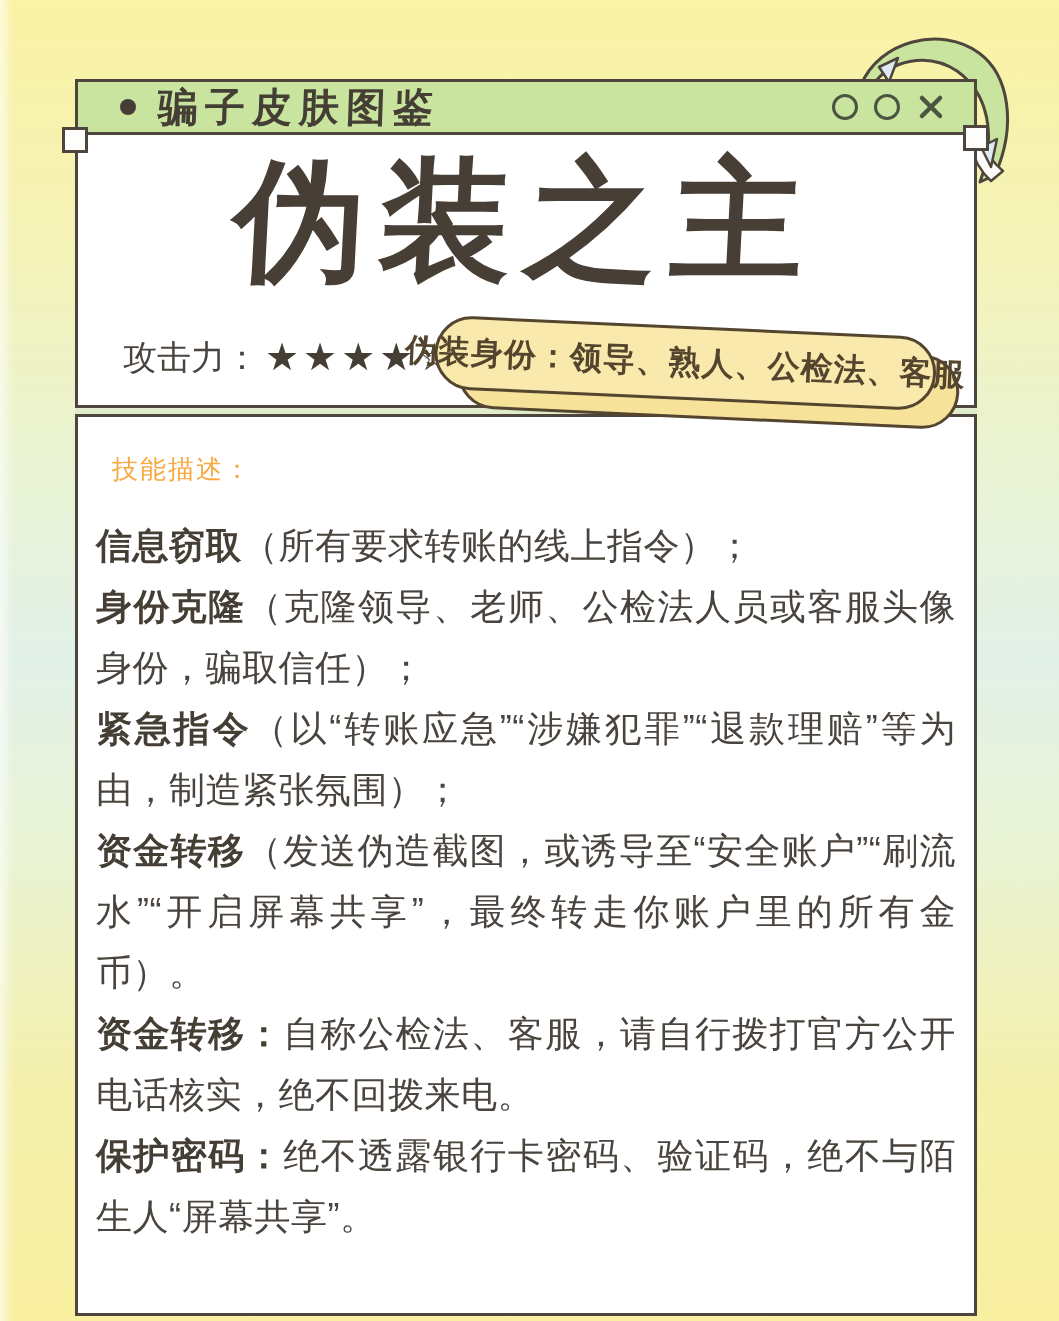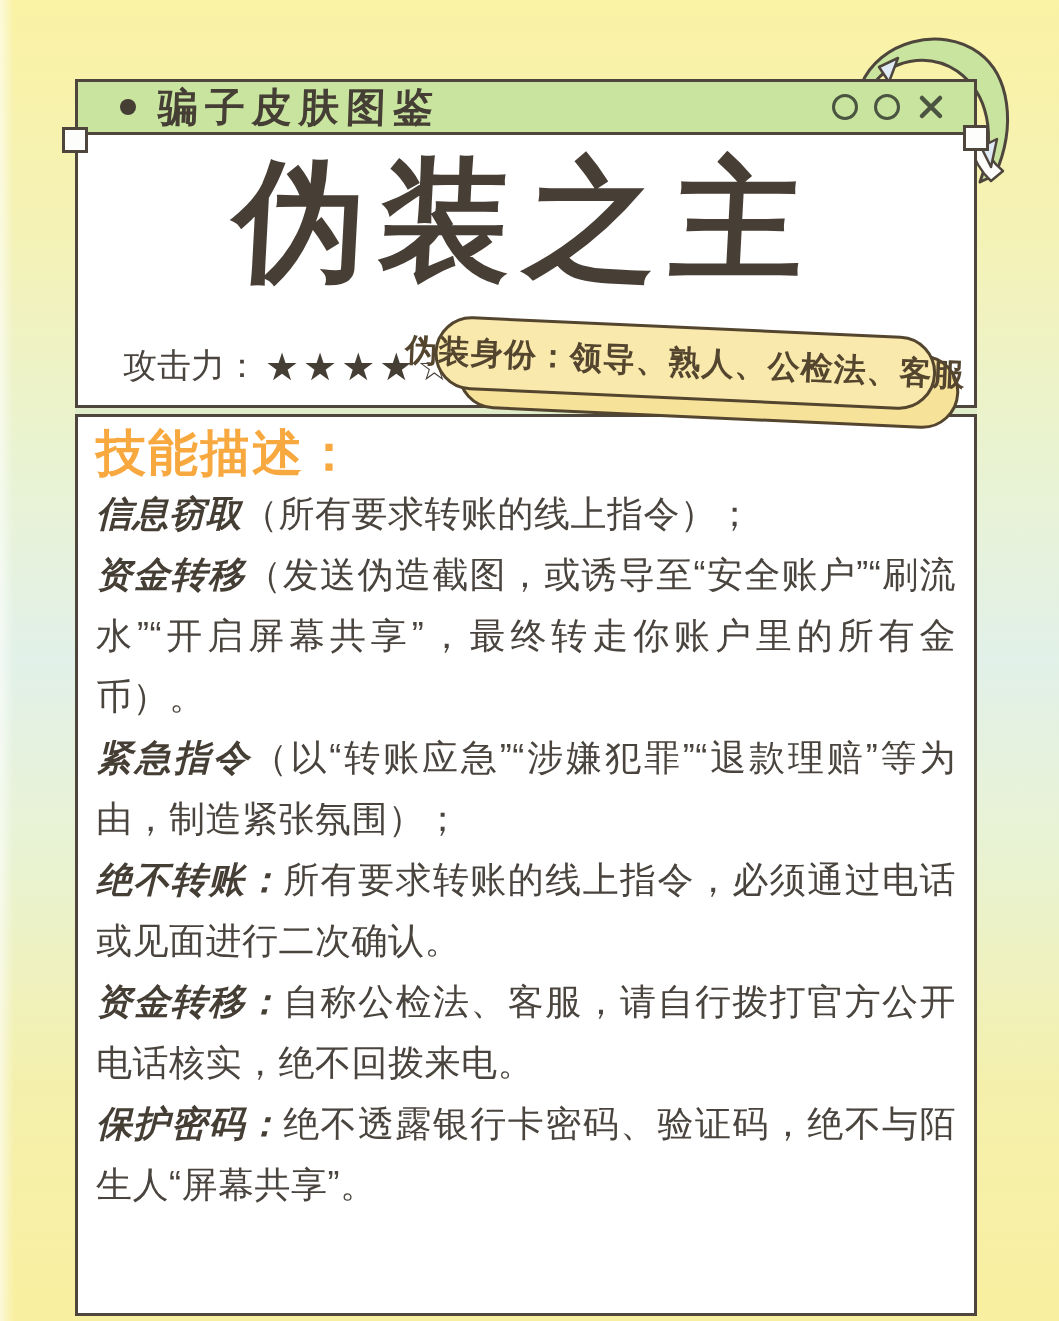--- a/index.html
+++ b/index.html
@@ -31,40 +31,40 @@
   .hero{
     box-sizing:border-box;position:relative;width:902px;height:273px;
     background:#FFFFFF;border:3px solid #4E463C;border-top:none;
   }
   .big-title{
     margin:0;padding-top:16px;text-align:center;
     font-family:"DejaVu Serif","Liberation Serif",serif;
     font-size:132px;line-height:1.05;font-weight:900;color:#473E35;
     letter-spacing:14px;white-space:nowrap;transform:skewX(-3deg);
   }
-  .attack-row{position:absolute;left:45px;top:208px;display:flex;align-items:flex-end;color:#4A443E;}
+  .attack-row{position:absolute;left:45px;top:200px;display:flex;align-items:flex-start;color:#4A443E;}
   .attack-label{font-size:34px;font-weight:500;}
   .attack-stars{font-size:38px;letter-spacing:4px;margin-left:6px;color:#453E35;}
   .badge-wrap{position:absolute;left:356px;top:182px;width:526px;height:96px;transform:rotate(2.6deg);transform-origin:10% 50%;}
   .badge-pill{
     box-sizing:border-box;position:absolute;width:502px;height:74px;border-radius:40px;
     border:3px solid #54452F;background:#FAE9AC;
   }
   .badge-back{left:24px;top:18px;background:#F7E29A;}
   .badge-front{left:0;top:0;display:flex;align-items:center;justify-content:center;}
   .badge-text{font-size:32px;font-weight:800;color:#54452F;white-space:nowrap;letter-spacing:1px;}
   .divider-strip{width:902px;height:6px;background:#DFEDCB;}
   .content{
     box-sizing:border-box;width:902px;height:902px;
     background:#FFFFFF;border:3px solid #4E463C;
     padding:6px 18px 0 18px;overflow:hidden;
   }
-  .sec-heading{margin:0;font-size:50px;line-height:60px;font-weight:700;color:#F7A83E;letter-spacing:2px;}
+  .sec-heading{margin:16px;font-size:26px;line-height:60px;font-weight:400;color:#F7A83E;letter-spacing:2px;}
   .content p{margin:0;font-size:36px;line-height:61px;color:#4A443E;letter-spacing:.5px;text-align:justify;}
-  .lead{font-weight:800;color:#453E35;font-style:italic;}
+  .lead{font-weight:800;color:#453E35;}
   .handle{box-sizing:border-box;position:absolute;width:26px;height:26px;background:#FDFDFB;border:3px solid #4E463C;z-index:4;}
   .handle-left{left:62px;top:127px;}
   .handle-right{left:963px;top:125px;}
 </style>
 </head>
 <body>
 
 <div class="page">
 
   <svg class="ribbon" viewBox="0 0 180 180" aria-hidden="true">
@@ -101,24 +101,24 @@
         </div>
       </div>
     </div>
 
     <div class="divider-strip"></div>
 
     <div class="content">
 
       <h2 class="sec-heading">技能描述：</h2>
       <p><span class="lead">信息窃取</span><span>（所有要求转账的线上指令）；</span></p>
+      <p><span class="lead">身份克隆</span><span>（克隆领导、老师、公检法人员或客服头像身份，骗取信任）；</span></p>
+      <p><span class="lead">紧急指令</span><span>（以“转账应急”“涉嫌犯罪”“退款理赔”等为由，制造紧张氛围）；</span></p>
       <p><span class="lead">资金转移</span><span>（发送伪造截图，或诱导至“安全账户”“刷流水”“开启屏幕共享”，最终转走你账户里的所有金币）。</span></p>
-      <p><span class="lead">紧急指令</span><span>（以“转账应急”“涉嫌犯罪”“退款理赔”等为由，制造紧张氛围）；</span></p>
 
-      <p><span class="lead">绝不转账：</span><span>所有要求转账的线上指令，必须通过电话或见面进行二次确认。</span></p>
       <p><span class="lead">资金转移：</span><span>自称公检法、客服，请自行拨打官方公开电话核实，绝不回拨来电。</span></p>
       <p><span class="lead">保护密码：</span><span>绝不透露银行卡密码、验证码，绝不与陌生人“屏幕共享”。</span></p>
 
     </div>
   </div>
 
   <div class="handle handle-left"></div>
   <div class="handle handle-right"></div>
 
 </div>

